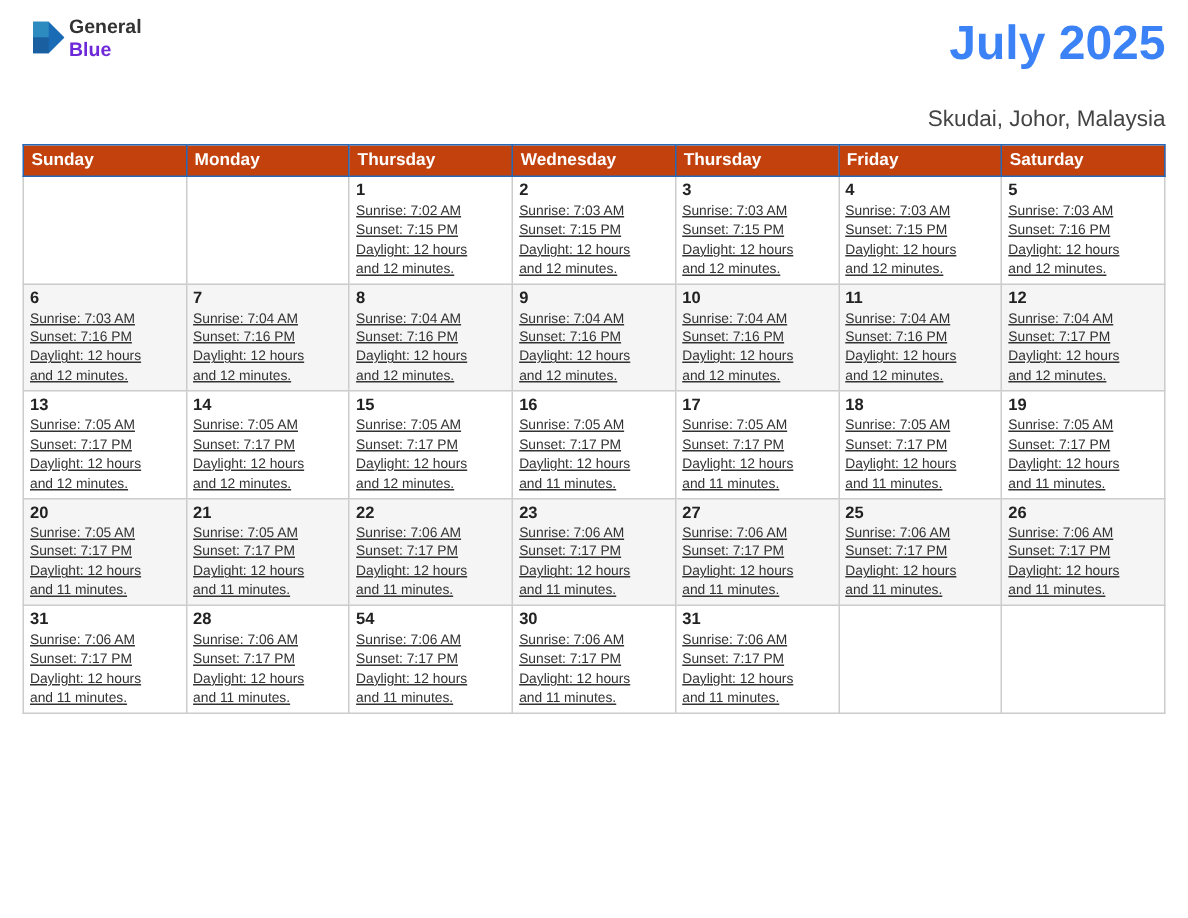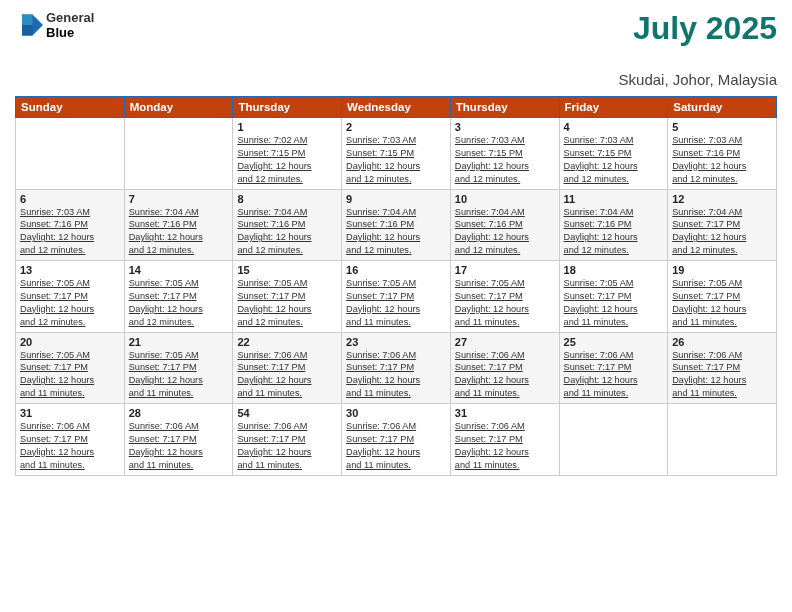--- a/index.html
+++ b/index.html
@@ -26,32 +26,32 @@
       align-items: center;
       gap: 3px;
     }
     .logo-text {
       display: flex;
       flex-direction: column;
       font-size: 13px;
       font-weight: bold;
     }
     .logo-text span:first-child { color: #333; }
-    .logo-text span:last-child { color: #000000; }
+    .logo-text span:last-child { color: #6d28d9; }
     .logo-icon {
       width: 28px;
       height: 28px;
     }
     .title-block {
       text-align: right;
     }
     .title-block h1 {
       font-size: 32px;
       font-weight: bold;
-      color: #0f766e;
+      color: #3b82f6;
     }
     .title-block h2 {
       font-size: 15px;
       font-weight: normal;
       color: #444;
       margin-top: 24px;
     }
     .calendar {
       width: 100%;
       border-collapse: collapse;

